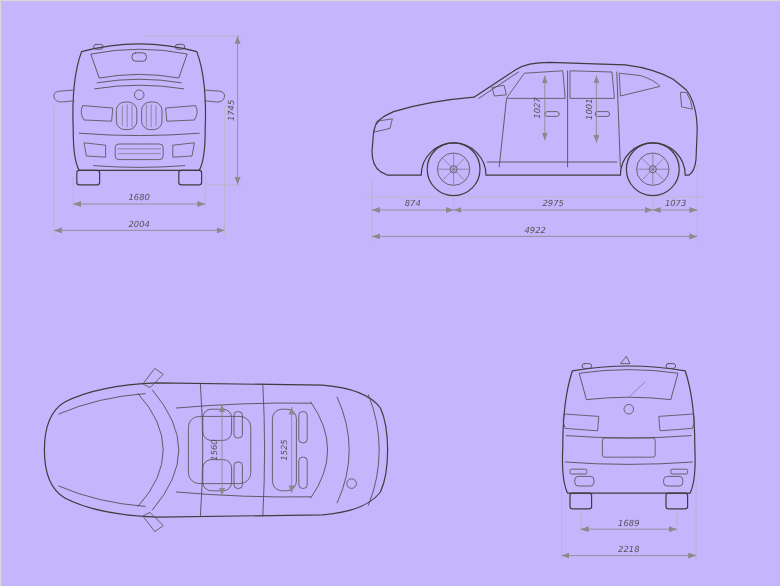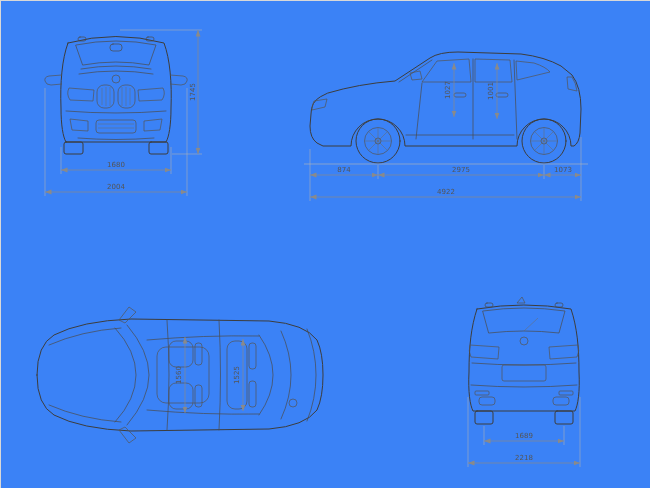--- a/index.html
+++ b/index.html
@@ -1,20 +1,21 @@
 <!DOCTYPE html>
 <html><head>
 <meta charset="utf-8">
 <style>
   html,body { margin:0; padding:0; background:#fff; }
   #canvas {
-    position:relative; width:650px; height:488px; background:#3b82f6;
+    position:relative; width:650px; height:488px; background:#c4b5fd;
     border-top:1px solid #d8d8d8; border-left:1px solid #d8d8d8;
     overflow:hidden;
     font-family:"DejaVu Sans", sans-serif;
+    font-style:italic;
   }
   .view { position:absolute; }
   #front-view { left:35px; top:12px; }
   #side-view  { left:295px; top:12px; }
   #top-view   { left:18px; top:282px; }
   #rear-view  { left:438px; top:286px; }
 
   svg .body   { fill:none; stroke:#3d3d3d; stroke-width:1;   stroke-linejoin:round; stroke-linecap:round; }
   svg .thin   { fill:none; stroke:#4a4a4a; stroke-width:0.7; stroke-linejoin:round; stroke-linecap:round; }
   svg .det    { fill:none; stroke:#555555; stroke-width:0.7; stroke-linejoin:round; }

